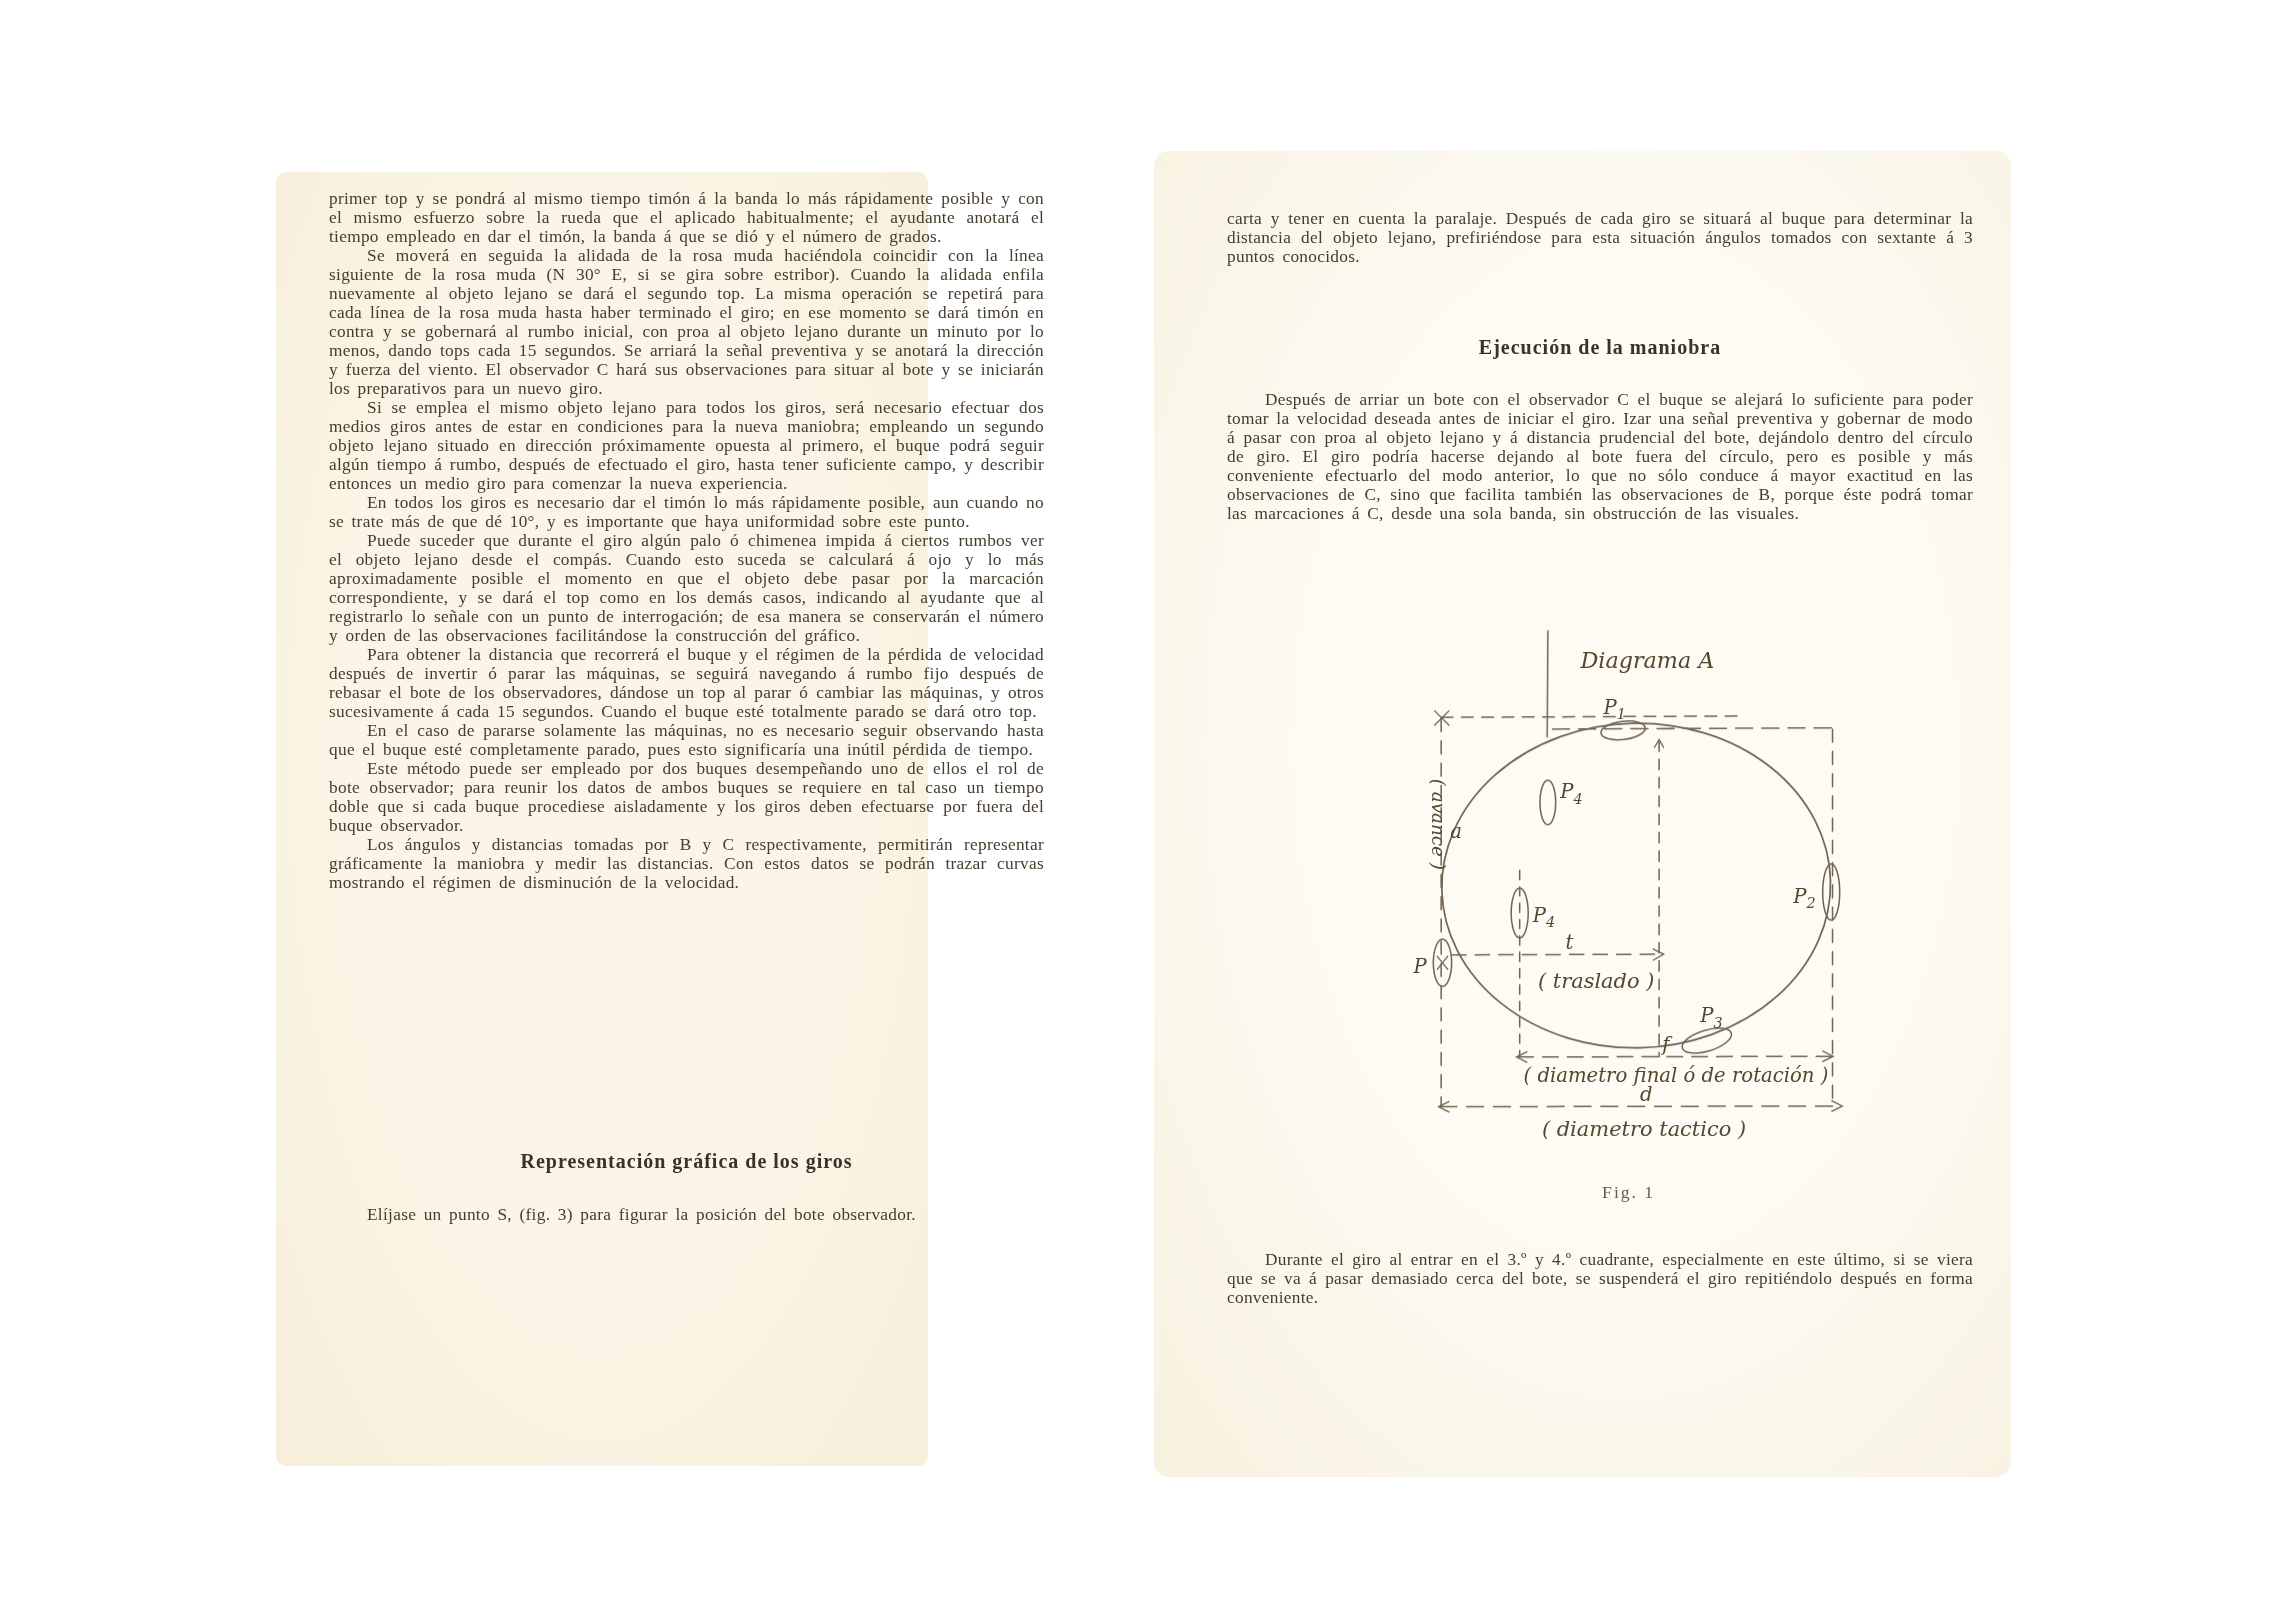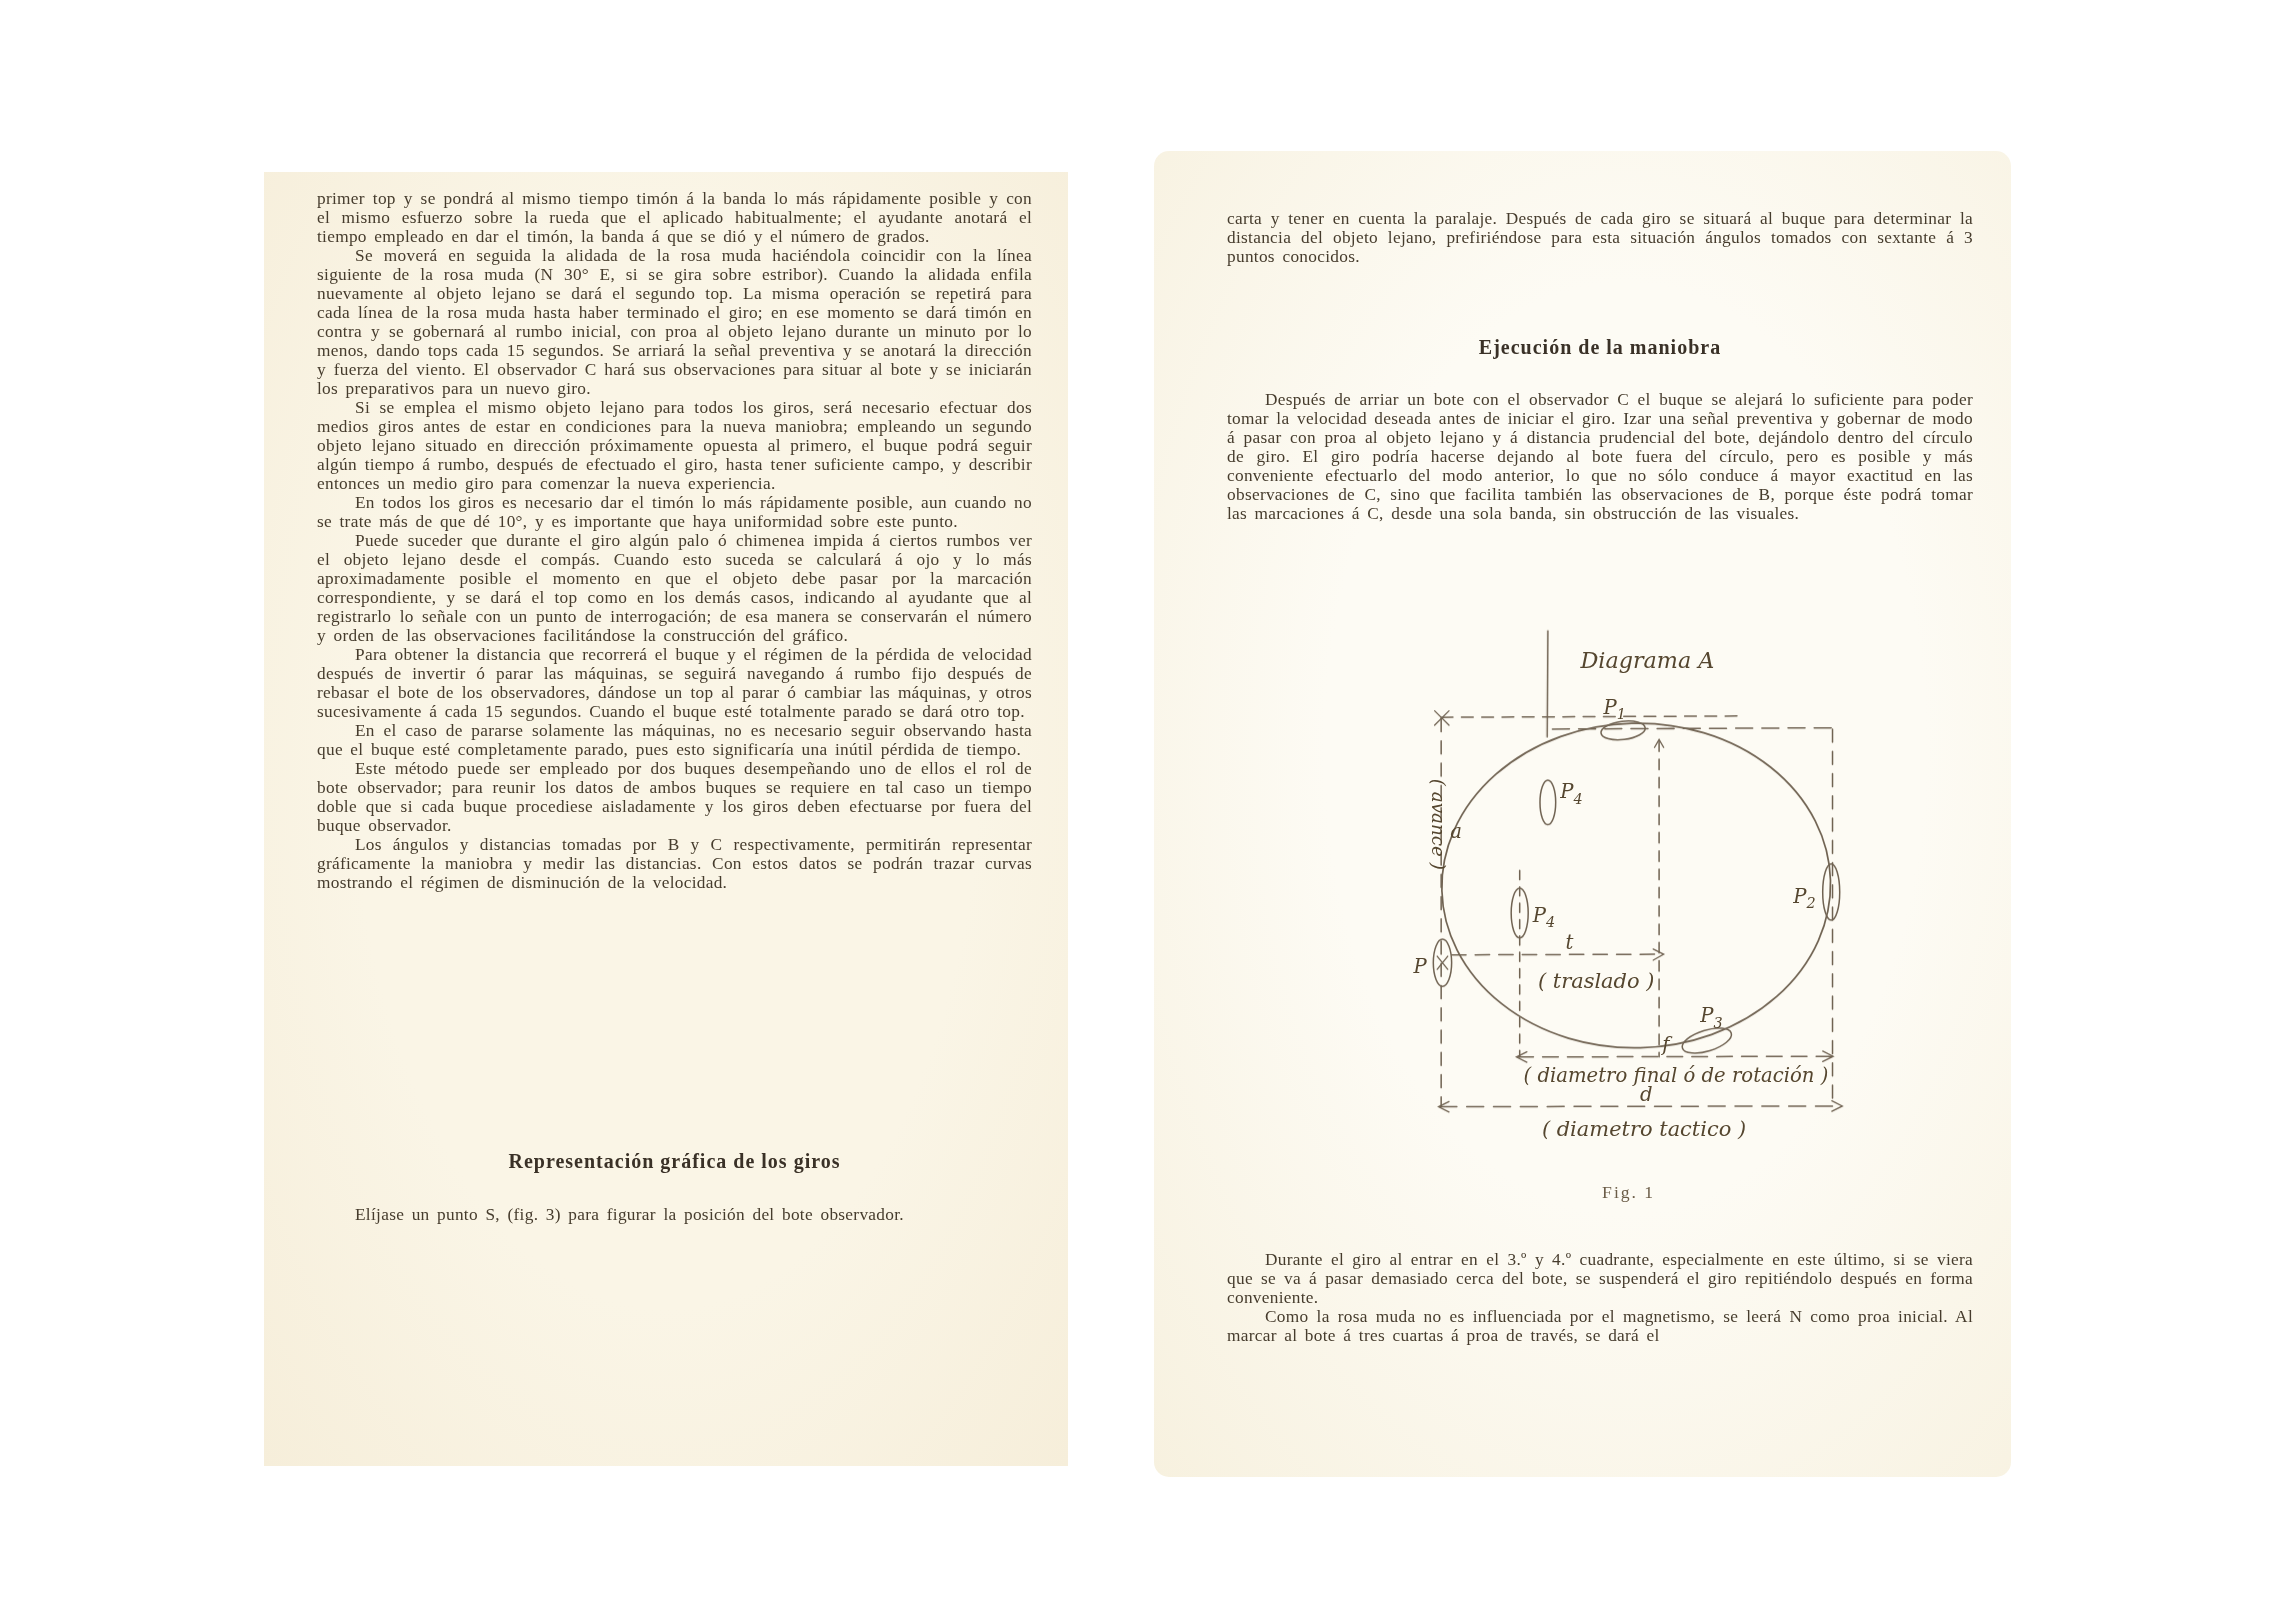--- a/index.html
+++ b/index.html
@@ -1,20 +1,20 @@
 <!DOCTYPE html>
 <html style="font-size:10.5px"><head>
 <meta charset="utf-8">
 <style>
   html,body{margin:0;padding:0;background:#ffffff;}
   #canvas{position:relative;width:2295px;height:1623px;background:#ffffff;overflow:hidden;
           font-family:"Liberation Serif", serif;}
   .page{position:absolute;}
-  #left-page{left:264px;top:172px;width:804px;height:1294px;
-             background:radial-gradient(ellipse at 50% 45%, #faf5e6 55%, #f6eeda 100%);}
+  #left-page{left:276px;top:172px;width:652px;height:1294px;
+             background:radial-gradient(ellipse at 50% 45%, #faf5e6 55%, #f6eeda 100%);border-radius:10px;}
   #right-page{left:1154px;top:151px;width:857px;height:1326px;
               background:radial-gradient(ellipse at 55% 45%, #fdfbf4 45%, #f7f1df 100%);border-radius:15px;}
   .body-text{position:absolute;text-align:justify;color:#463c2d;
              font-size:17.3px;line-height:19px;word-spacing:2.9px;letter-spacing:0.3px;}
   .body-text p{margin:0;}
   .ind{text-indent:38px;}
   .sec-heading{position:absolute;text-align:center;color:#3a3127;font-weight:700;
                font-size:20px;letter-spacing:1px;}
   #diagram-wrap{position:absolute;left:168px;top:476px;width:589px;height:589px;}
   svg text{fill:#55462f;}
@@ -122,18 +122,17 @@
 
         <text class="hand" x="486" y="724" font-size="30">d</text>
         <text class="hand" x="336" y="778" font-size="32">( diametro tactico )</text>
 
         <text class="figcap" x="428" y="872" font-size="27">Fig. 1</text>
       </svg>
     </div>
 
     <div class="body-text" style="left:73px;top:1099px;width:746px;">
       <p class="ind">Durante el giro al entrar  en el 3.º y 4.º cuadrante, especialmente en este último, si se viera que se va á pasar demasiado cerca del bote, se suspenderá el giro repitiéndolo después en forma conveniente.</p>
-      <p class="ind">Como la rosa muda no es influenciada  por el magnetismo, se leerá N como proa inicial.  Al marcar al bote  á tres cuartas á proa de través, se dará el</p>
     </div>
   </div>
 
 </div>
 
 
 </body></html>

